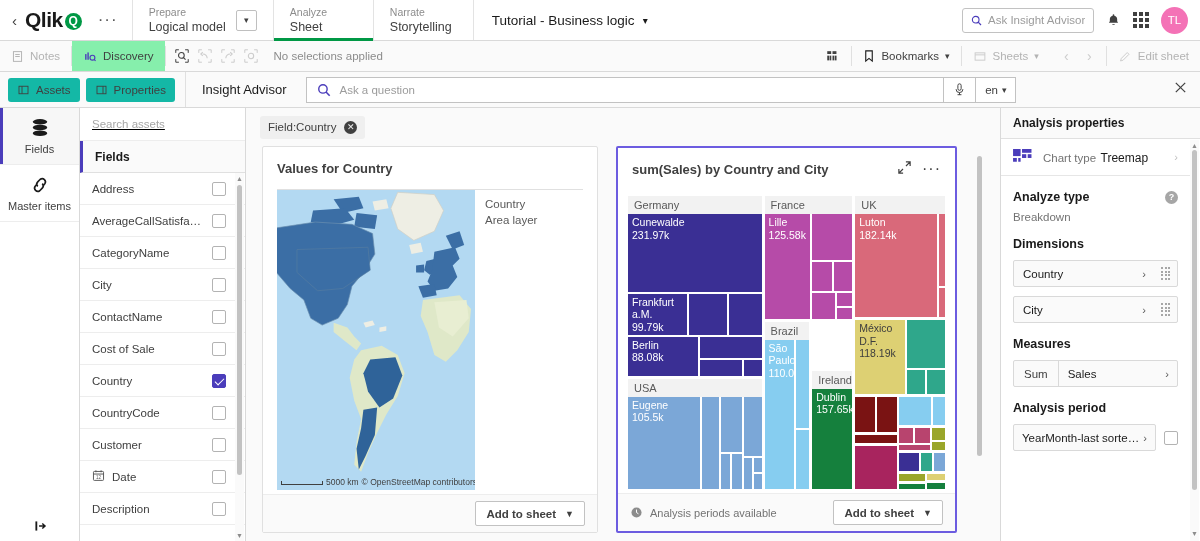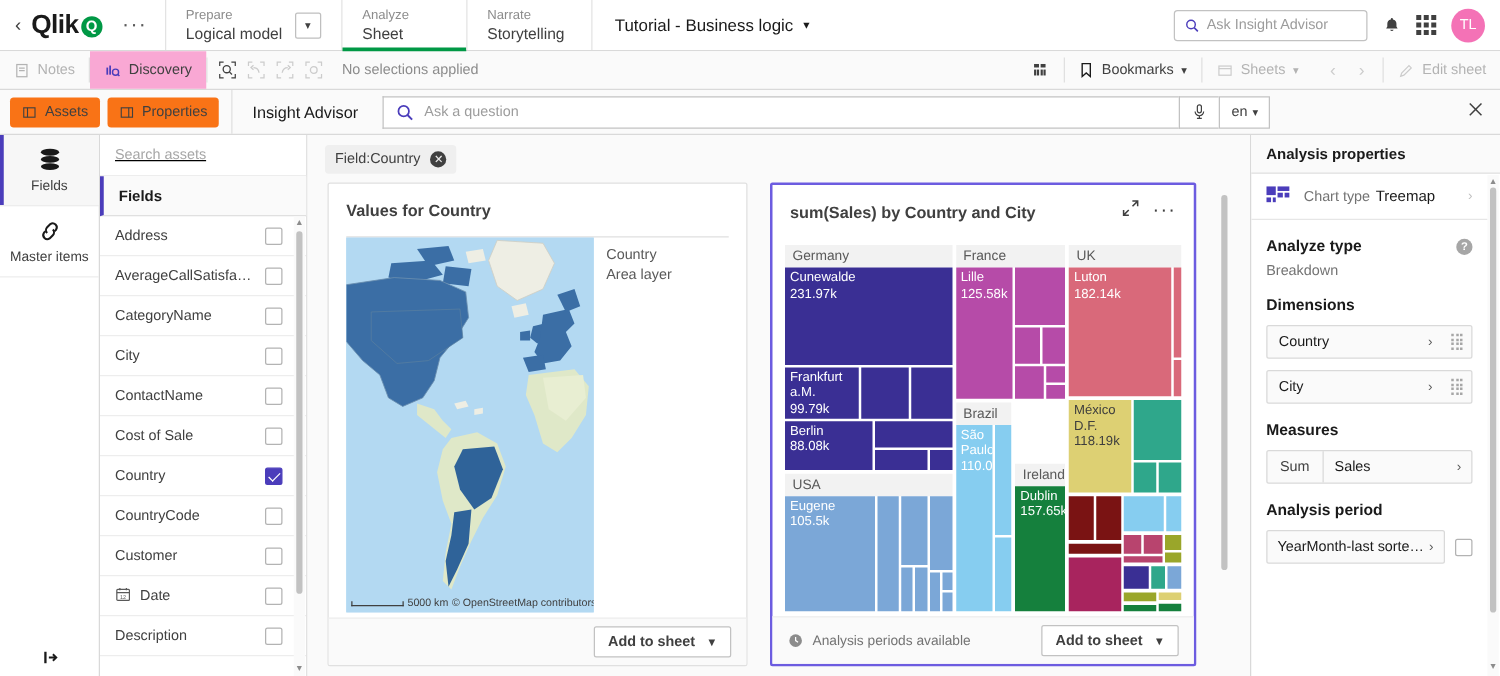--- a/index.html
+++ b/index.html
@@ -42,21 +42,21 @@
     width: 21px; height: 21px; border: 1px solid #bfbfbf; border-radius: 2px;
     display: flex; align-items: center; justify-content: center; font-size: 9px; color: #404040; background: #fff;
   }
   .apptitle {
     display: flex; align-items: center; gap: 8px; padding: 0 18px;
     border-left: 1px solid #e3e3e3; font-size: 13.5px; color: #1a1a1a; cursor: pointer;
   }
   .tb-spacer { flex: 1; }
   .tb-right { display: flex; align-items: center; gap: 12px; padding-right: 12px; }
   .searchbox {
-    width: 155px; height: 25px; border: 1px solid #c2c2c2; border-radius: 3px;
+    width: 132px; height: 25px; border: 1px solid #c2c2c2; border-radius: 3px;
     display: flex; align-items: center; gap: 6px; padding: 0 8px; background: #fff;
   }
   .searchbox input {
     border: none; outline: none; font-size: 11.5px; color: #404040;
     font-family: inherit; width: 100%; background: transparent;
   }
   .searchbox input::placeholder { color: #9c9c9c; }
   .ic { cursor: pointer; display: flex; align-items: center; justify-content: center; }
   .grid9 { display: grid; grid-template-columns: repeat(3, 4px); grid-gap: 2px; }
   .grid9 i { width: 4px; height: 4px; background: #404040; display: block; }
@@ -68,38 +68,38 @@
 
   
   .toolbar2 {
     height: 31px; display: flex; align-items: stretch;
     border-bottom: 1px solid #d9d9d9; background: #fafafa; font-size: 11.5px;
   }
   .t2btn {
     display: flex; align-items: center; gap: 6px; padding: 0 11px; cursor: pointer; color: #404040;
   }
   .t2btn.dim { color: #b3b3b3; cursor: default; }
-  .t2btn.sel { background: #f9a8d4; }
+  .t2btn.sel { background: #86efac; }
   .t2sep { width: 1px; background: #e0e0e0; margin: 5px 0; }
   .t2icons { display: flex; align-items: center; gap: 2px; padding: 0 6px; }
   .sq-ic {
     width: 21px; height: 21px; display: flex; align-items: center; justify-content: center;
     cursor: pointer; color: #404040;
   }
   .sq-ic.dim { color: #cccccc; cursor: default; }
   .nosel { font-size: 11.5px; color: #8c8c8c; padding-left: 6px; display: flex; align-items: center; }
 
   
   .iabar {
     height: 36px; display: flex; align-items: center; gap: 6px;
     border-bottom: 1px solid #d9d9d9; background: #fafafa; padding: 0 12px 0 8px;
   }
   .pillbtn {
     display: flex; align-items: center; gap: 6px; height: 24px; padding: 0 9px;
-    background: #f97316; border-radius: 3px; font-size: 11.5px; color: #404040; cursor: pointer;
+    background: #14b8a6; border-radius: 3px; font-size: 11.5px; color: #404040; cursor: pointer;
   }
   .ia-title {
     font-size: 13px; color: #1a1a1a; padding: 0 14px 0 16px; margin-left: 4px;
     border-left: 1px solid #e0e0e0; height: 100%; display: flex; align-items: center;
   }
   .ask-wrap { display: flex; align-items: stretch; flex: 1; max-width: 710px; height: 26px; }
   .ask-field {
     flex: 1; border: 1px solid #c2c2c2; border-right: none; display: flex; align-items: center;
     gap: 8px; padding: 0 10px; background: #fff;
   }

